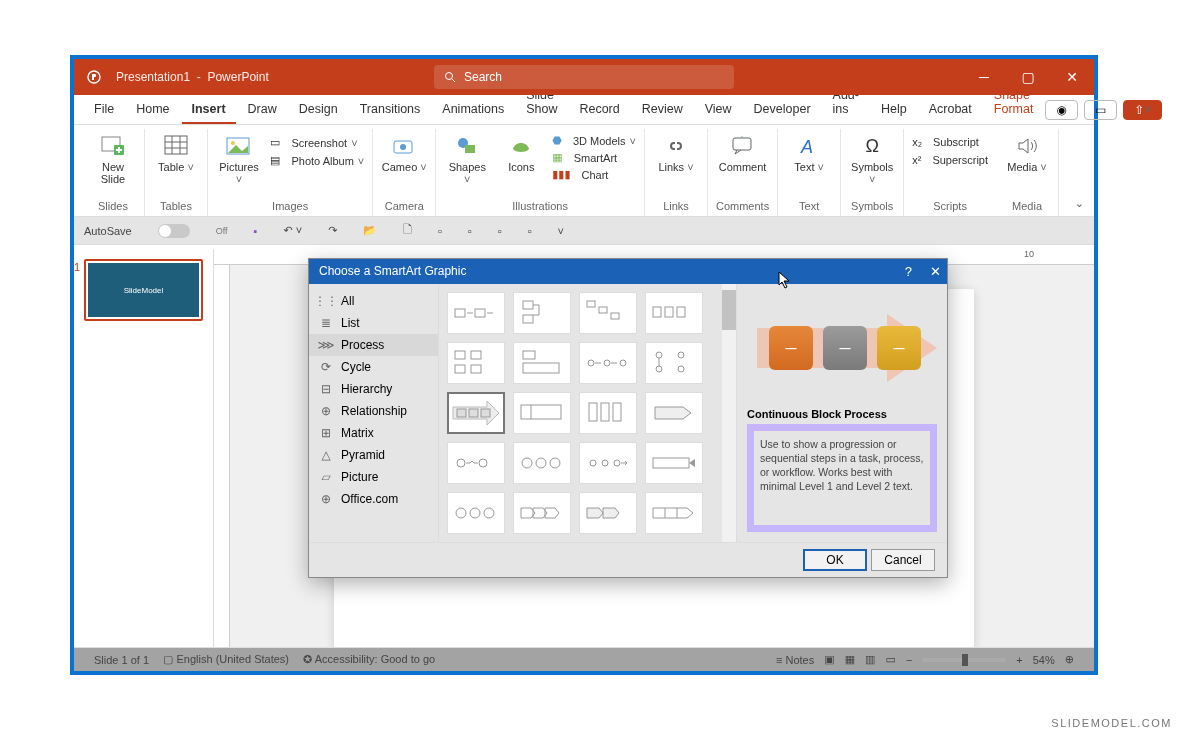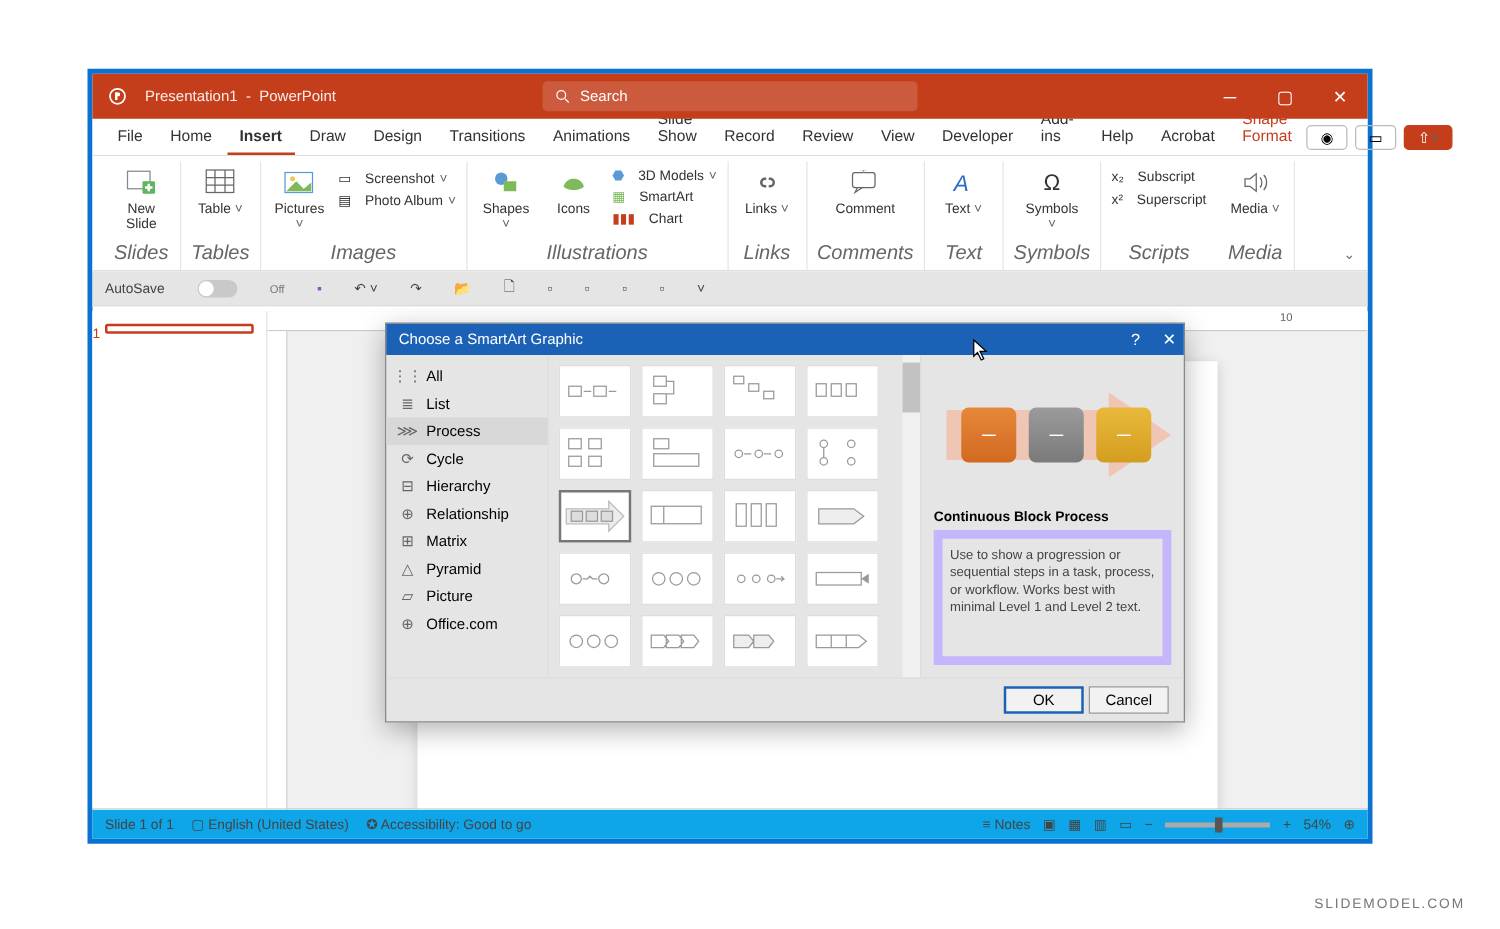--- a/index.html
+++ b/index.html
@@ -25,41 +25,41 @@
 
   
   .ribbon { height: 92px; background:#fff; border-bottom:1px solid #ddd; display:flex; padding: 4px 8px 0 8px; font-size:11px; color:#333; position:relative; }
   .group { display:flex; flex-direction:column; align-items:center; padding: 0 8px; border-right:1px solid #e6e6e6; }
   .group:last-child { border-right:none; }
   .group .items { display:flex; gap:8px; align-items:flex-start; flex:1; }
   .bigbtn { display:flex; flex-direction:column; align-items:center; width:46px; gap:2px; padding-top:4px; }
   .bigbtn .ico { width:28px; height:26px; display:flex; align-items:center; justify-content:center; }
   .bigbtn .lbl { text-align:center; line-height:1.1; }
   .smallrow { display:flex; align-items:center; gap:4px; padding:1px 0; white-space:nowrap; }
-  .group .caption { font-size:16px; color:#666; padding:2px 0 4px 0;font-style:italic; }
+  .group .caption { font-size:11px; color:#666; padding:2px 0 4px 0; }
   .chev { color:#666; }
 
   
   .qat { height:28px; background:#e5e5e5; border-bottom:1px solid #ddd; display:flex; align-items:center; padding:0 10px; gap:26px; font-size:11px; color:#444; }
   .toggle { width:32px; height:14px; border-radius:7px; background:#c9c9c9; position:relative; }
   .toggle::after { content:""; position:absolute; width:12px; height:12px; background:#fff; border-radius:50%; top:1px; left:1px; }
 
   
   .workspace { position:absolute; top:190px; left:0; right:0; bottom:24px; display:flex; background:#f0f0f0; }
   .thumbs { width:140px; background:#fff; border-right:1px solid #ddd; padding:10px; }
   .thumb { border:2px solid #c43e1c; border-radius:2px; padding:2px; position:relative; }
   .thumb .num { position:absolute; left:-12px; top:0; font-size:11px; color:#c43e1c; }
   .thumb-inner { width:100%; height:54px; background:#1f5e7a; display:flex; align-items:center; justify-content:center; color:#fff; font-size:8px; }
   .canvas { flex:1; position:relative; background:#f0f0f0; }
   .hruler { position:absolute; top:0; left:0; right:0; height:16px; background:#fff; border-bottom:1px solid #ccc; font-size:9px; color:#666; display:flex; padding-left:6px; }
   .vruler { position:absolute; top:16px; left:0; bottom:0; width:16px; background:#fff; border-right:1px solid #ccc; }
   .slidearea { position:absolute; left:120px; top:40px; width:640px; height:360px; background:#fff; box-shadow:0 2px 10px rgba(0,0,0,.15); }
 
   
-  .statusbar { position:absolute; bottom:0; left:0; right:0; height:24px; background:#0ea5e9; border-top:1px solid #ddd; display:flex; align-items:center; font-size:11px; color:#444; padding:0 10px; gap:14px; }
+  .statusbar { position:absolute; bottom:0; left:0; right:0; height:24px; background:#a3a3a3; border-top:1px solid #ddd; display:flex; align-items:center; font-size:11px; color:#444; padding:0 20px; gap:14px; }
   .statusbar .right { margin-left:auto; display:flex; align-items:center; gap:10px; }
   .zoom-slider { width:84px; height:4px; background:#aaa; position:relative; }
   .zoom-slider::after { content:""; position:absolute; width:6px; height:12px; background:#555; left:40px; top:-4px; }
 
   
   .dialog { position:absolute; left:308px; top:258px; width:640px; height:320px; background:#e5e5e5; border:1px solid #888; box-shadow:0 6px 20px rgba(0,0,0,.3); display:flex; flex-direction:column; z-index:50; }
   .dlg-title { height:26px; background:#1b61b5; color:#fff; font-size:12px; display:flex; align-items:center; padding:0 10px; position:relative; }
   .dlg-title .dctrl { position:absolute; right:6px; display:flex; gap:18px; font-size:13px; }
   .dlg-body { flex:1; display:flex; border-bottom:1px solid #ddd; }
   .dlg-cats { width:130px; border-right:1px solid #ddd; padding:6px 0; font-size:12px; }
@@ -195,20 +195,34 @@
           <div class="lbl"><span>Pictures</span> <span class="chev">˅</span></div>
         </div>
         <div style="display:flex;flex-direction:column;gap:3px;padding-top:6px;">
           <div class="smallrow"><span>▭</span>&nbsp;<span>Screenshot</span> <span class="chev">˅</span></div>
           <div class="smallrow"><span>▤</span>&nbsp;<span>Photo Album</span> <span class="chev">˅</span></div>
         </div>
       </div>
       <div class="caption">Images</div>
     </div>
 
+    <div class="group">
+      <div class="items">
+        <div class="bigbtn">
+          <div class="ico">
+              <svg width="24" height="22">
+                <rect x="2" y="6" width="18" height="12" rx="2" fill="none" stroke="#5b9bd5"></rect>
+                <circle cx="11" cy="12" r="3" fill="#5b9bd5"></circle>
+              </svg>
+            </div>
+          <div class="lbl"><span>Cameo</span> <span class="chev">˅</span></div>
+        </div>
+      </div>
+      <div class="caption">Camera</div>
+    </div>
 
     <div class="group">
       <div class="items">
         <div class="bigbtn">
           <div class="ico">
               <svg width="24" height="22">
                 <circle cx="8" cy="8" r="5" fill="#5b9bd5"></circle>
                 <rect x="10" y="10" width="10" height="8" fill="#7fba5a"></rect>
               </svg>
             </div>
@@ -325,20 +339,21 @@
     <span>▫</span>
     <span>▫</span>
     <span>▫</span>
     <span>˅</span>
   </div>
 
   <div class="workspace">
     <div class="thumbs">
       <div class="thumb">
         <span class="num">1</span>
+        <div class="thumb-inner">SlideModel</div>
       </div>
     </div>
     <div class="canvas">
       <div class="hruler">
         <span style="position:absolute; right:60px;">10</span>
       </div>
       <div class="vruler"></div>
       <div class="slidearea"></div>
     </div>
   </div>

